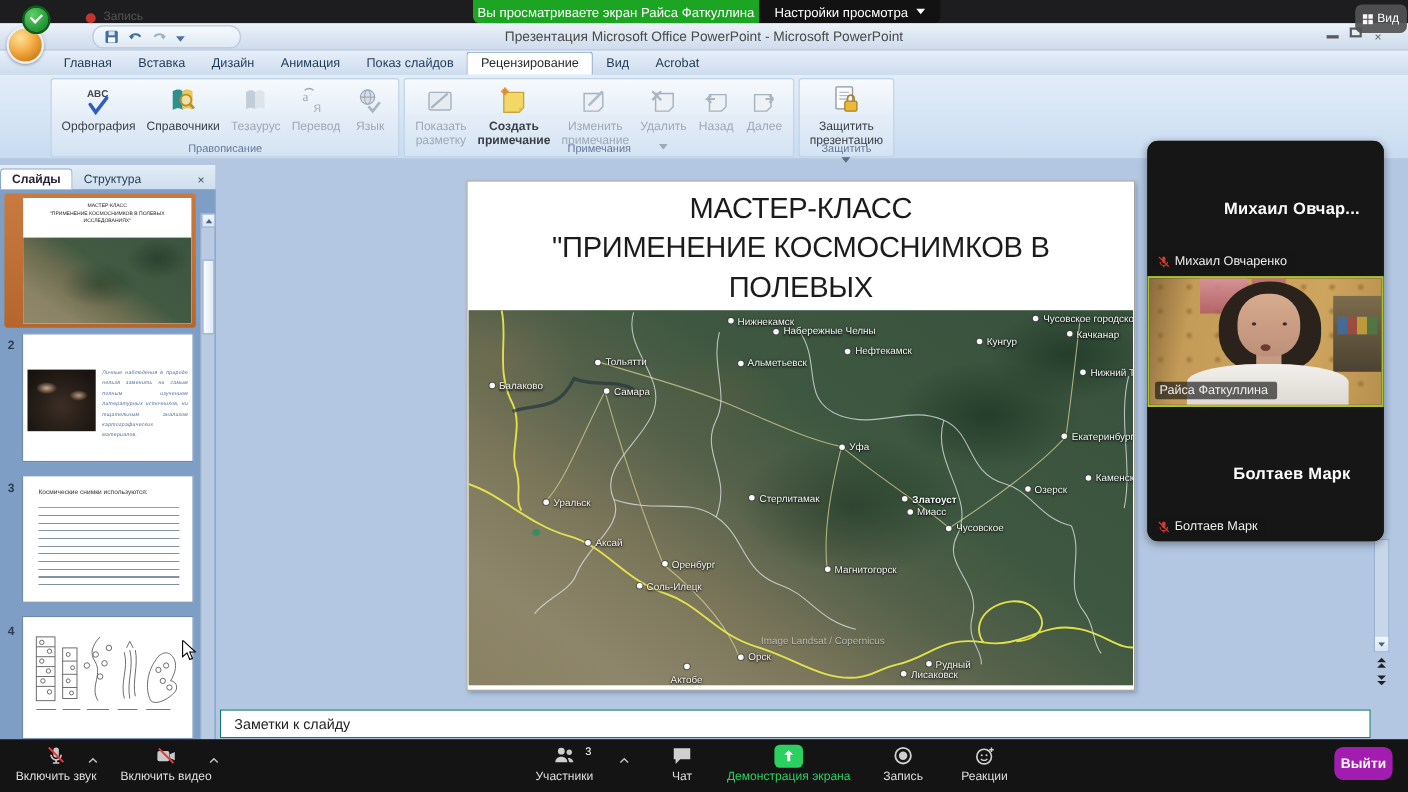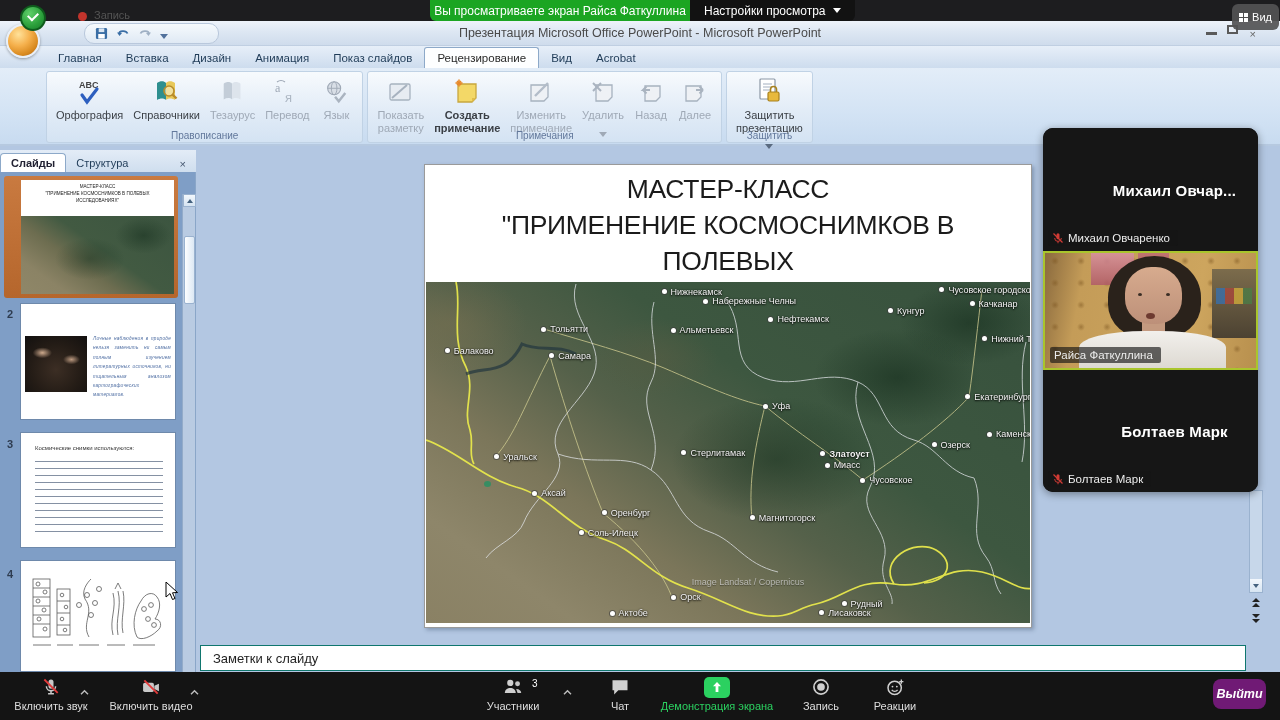--- a/index.html
+++ b/index.html
@@ -169,22 +169,22 @@
 
   
   .zbottom { position:absolute; left:0; top:672px; width:1280px; height:48px; background:#141414; z-index:45; }
   .zbtn { position:absolute; display:flex; flex-direction:column; align-items:center; gap:2px; color:#dedede; }
   .zbtn .lbl { font-size:11px; white-space:nowrap; }
   .zbtn .ico { height:22px; display:flex; align-items:center; justify-content:center; }
   .zbtn.green .lbl { color:#2bd160; }
   .sharebox { width:26px; height:21px; background:#2bd160; border-radius:5px; display:flex; align-items:center; justify-content:center; }
   .chev { position:absolute; top:10px; }
   .badge { position:absolute; font-size:10px; color:#fff; }
-  .leave { position:absolute; left:1213px; top:7px; width:53px; height:30px; background:#701a75; border-radius:8px;
-    color:#fff; font-size:12.5px; font-weight:bold; display:flex; align-items:center; justify-content:center;font-style:italic; }
+  .leave { position:absolute; left:1213px; top:7px; width:53px; height:30px; background:#a21caf; border-radius:8px;
+    color:#fff; font-size:12.5px; font-weight:bold; display:flex; align-items:center; justify-content:center; }
 </style>
 </head>
 <body>
 
 <div id="screen">
 
   <div class="titlebar">
     <div class="qat">
       <span>
           <svg width="13" height="13" viewBox="0 0 14 14">
@@ -584,21 +584,21 @@
             <span class="cname">Аксай</span>
           </div>
           <div class="city" style="left: 11.3%; top: 51.3%;">
             <span class="cdot"></span>
             <span class="cname">Уральск</span>
           </div>
           <div class="city" style="left: 40.6%; top: 92.4%;">
             <span class="cdot"></span>
             <span class="cname">Орск</span>
           </div>
-          <div class="city" style="left: 30.4%; top: 97.1%;">
+          <div class="city" style="left: 30.4%; top: 97.1%; flex-direction: column;">
             <span class="cdot"></span>
             <span class="cname">Актобе</span>
           </div>
           <div class="city" style="left: 68.8%; top: 94.4%;">
             <span class="cdot"></span>
             <span class="cname">Рудный</span>
           </div>
           <div class="city" style="left: 65.1%; top: 97%;">
             <span class="cdot"></span>
             <span class="cname">Лисаковск</span>

